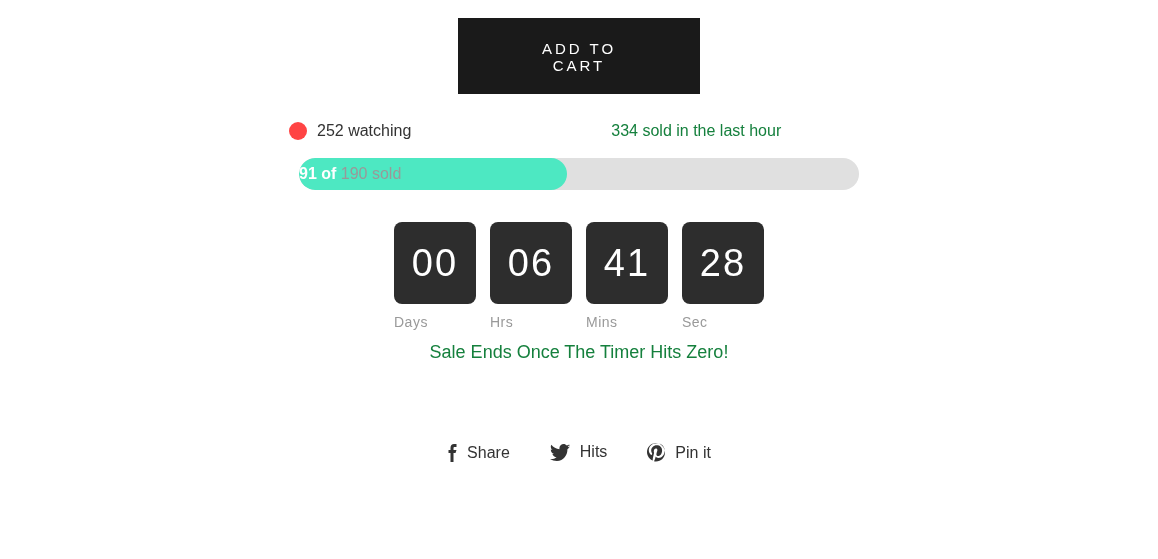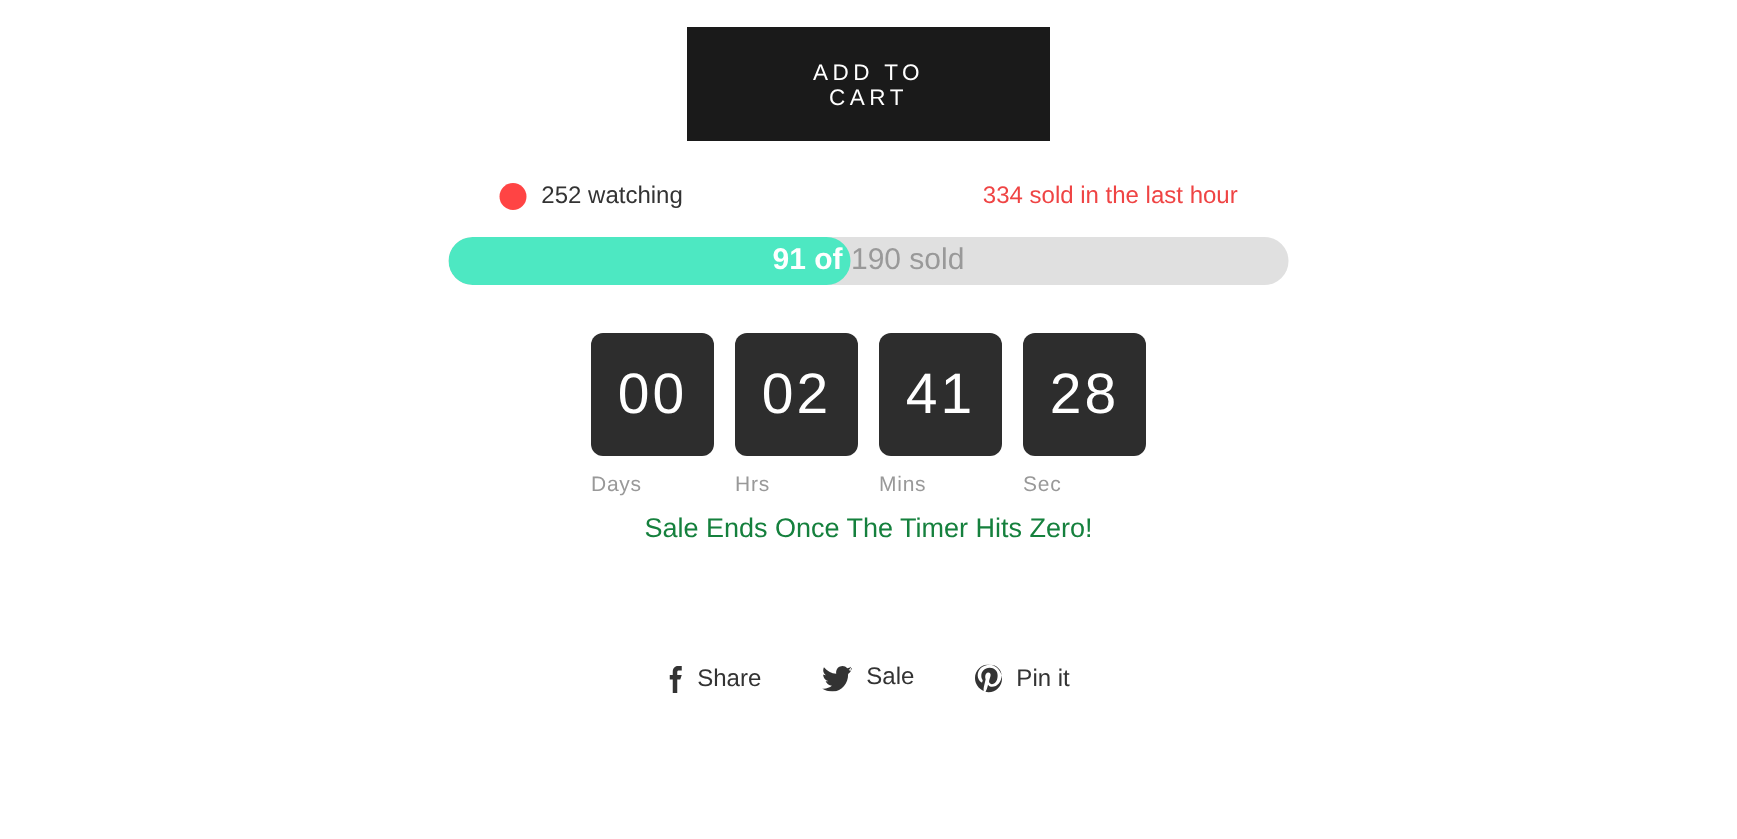--- a/index.html
+++ b/index.html
@@ -34,21 +34,20 @@
       width: 242px;
       height: 76px;
     }
 
     .watching-row {
       display: flex;
       align-items: center;
       gap: 200px;
       margin-top: 28px;
       width: 100%;
-      justify-content: center;
     }
 
     .watching-left {
       display: flex;
       align-items: center;
       gap: 10px;
     }
 
     .red-dot {
       width: 18px;
@@ -58,21 +57,21 @@
       flex-shrink: 0;
     }
 
     .watching-text {
       font-size: 16px;
       color: #333;
     }
 
     .sold-text {
       font-size: 16px;
-      color: #ef4444;
+      color: #15803d;
     }
 
     .progress-container {
       width: 560px;
       margin-top: 18px;
       position: relative;
     }
 
     .progress-bar-bg {
       width: 100%;
@@ -94,22 +93,22 @@
       padding-right: 0;
     }
 
     .progress-label {
       position: absolute;
       top: 50%;
       transform: translateY(-50%);
       left: 0;
       right: 0;
       display: flex;
-      justify-content: center;
-      font-size: 20px;
+      justify-content: flex-start;
+      font-size: 16px;
       color: #333;
       pointer-events: none;
     }
 
     .progress-label-filled {
       color: #ffffff;
       font-weight: 600;
     }
 
     .progress-label-remaining {
@@ -205,21 +204,21 @@
   </div>
 
   <div class="countdown-row">
 
     <div class="countdown-item">
       <div class="countdown-box">00</div>
       <span class="countdown-label">Days</span>
     </div>
 
     <div class="countdown-item">
-      <div class="countdown-box">02</div>
+      <div class="countdown-box">06</div>
       <span class="countdown-label">Hrs</span>
     </div>
 
     <div class="countdown-item">
       <div class="countdown-box">41</div>
       <span class="countdown-label">Mins</span>
     </div>
 
     <div class="countdown-item">
       <div class="countdown-box">28</div>
@@ -236,21 +235,21 @@
       <svg width="10" height="20" viewBox="0 0 10 20" fill="none" xmlns="http://www.w3.org/2000/svg">
         <path d="M6.5 7V5C6.5 4.17 7.17 4 7.5 4H9.5V1H7C4.8 1 3.5 2.6 3.5 5V7H1.5V10H3.5V19H6.5V10H8.5L9.5 7H6.5Z" fill="#333" stroke="none"></path>
       </svg>
       <span>Share</span>
     </a>
 
     <a class="social-link">
       <svg width="20" height="17" viewBox="0 0 20 17" fill="none" xmlns="http://www.w3.org/2000/svg">
         <path d="M20 2.1C19.3 2.4 18.5 2.6 17.7 2.7C18.5 2.2 19.1 1.4 19.4 0.5C18.6 1 17.7 1.3 16.8 1.5C16 0.6 14.9 0 13.7 0C11.3 0 9.4 1.9 9.4 4.3C9.4 4.6 9.4 4.9 9.5 5.2C6.2 5 3.3 3.3 1.3 0.8C1 1.4 0.8 2.1 0.8 2.8C0.8 4.2 1.5 5.4 2.6 6.1C1.9 6.1 1.3 5.9 0.8 5.6V5.7C0.8 7.8 2.2 9.6 4.2 10C3.9 10.1 3.5 10.1 3.2 10.1C2.9 10.1 2.7 10.1 2.4 10C3 11.8 4.6 13.1 6.6 13.2C5.1 14.4 3.2 15.1 1.2 15.1C0.8 15.1 0.4 15.1 0 15C2 16.2 4.4 17 6.9 17C13.7 17 17.4 11 17.4 5.8V5.3C18.2 4.7 18.9 3.9 19.5 3C19 3.1 18.5 3.1 18 3.2C18.8 2.7 19.5 2 20 1.1V2.1Z" fill="#333"></path>
       </svg>
-      <span>Sale</span>
+      <span>Hits</span>
     </a>
 
     <a class="social-link">
       <svg width="18" height="20" viewBox="0 0 18 20" fill="none" xmlns="http://www.w3.org/2000/svg">
         <path d="M9 0C4 0 0 4 0 9C0 12.9 2.4 16.2 5.8 17.6C5.7 16.9 5.7 15.8 5.9 15L7.1 9.8C7.1 9.8 6.8 9.2 6.8 8.2C6.8 6.6 7.7 5.4 8.9 5.4C9.9 5.4 10.4 6.1 10.4 7C10.4 8 9.7 9.5 9.4 10.9C9.1 12.1 10 13.1 11.2 13.1C13.4 13.1 15.1 10.7 15.1 7.3C15.1 4.3 12.9 2.2 9.8 2.2C6.3 2.2 4.2 4.8 4.2 7.6C4.2 8.6 4.6 9.7 5.1 10.3C5.2 10.4 5.2 10.5 5.1 10.7L4.8 11.8C4.7 12 4.6 12.1 4.4 12C2.8 11.3 1.8 9 1.8 7.5C1.8 3.7 4.6 0.2 10 0.2C14.3 0.2 17.7 3.4 17.7 7.4C17.7 11.6 15 14.9 11.4 14.9C10.2 14.9 9.1 14.3 8.7 13.5L8.1 15.7C7.9 16.5 7.3 17.5 7 18.2C7.6 18.4 8.3 18.5 9 18.5C14 18.5 18 14.5 18 9.5C18 4.5 14 0 9 0Z" fill="#333"></path>
       </svg>
       <span>Pin it</span>
     </a>
 
   </div>

